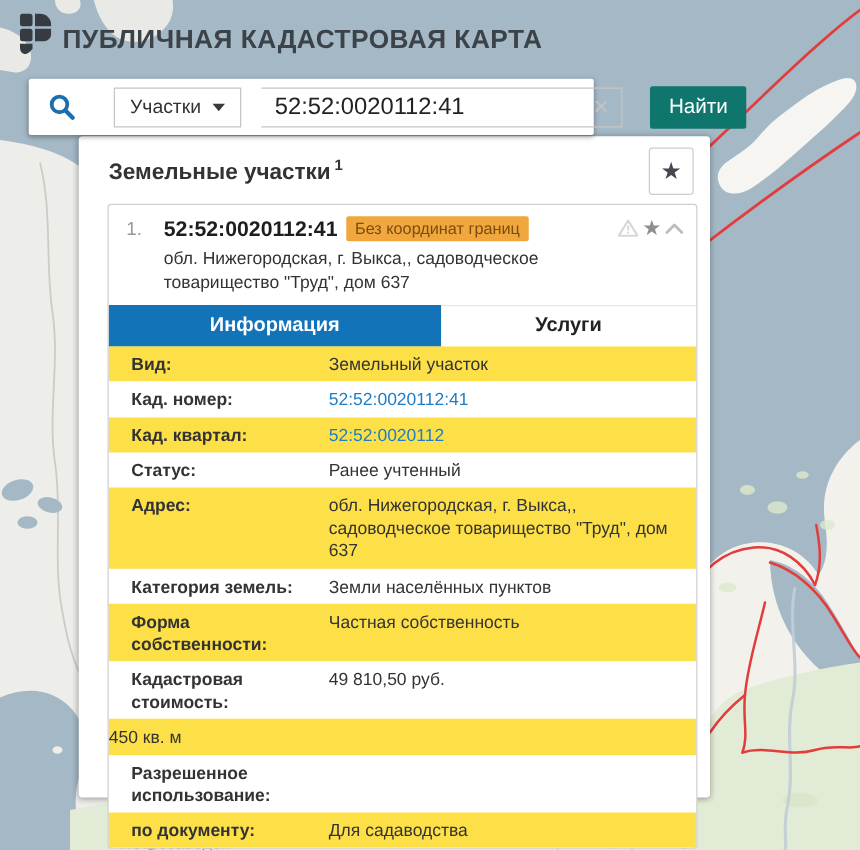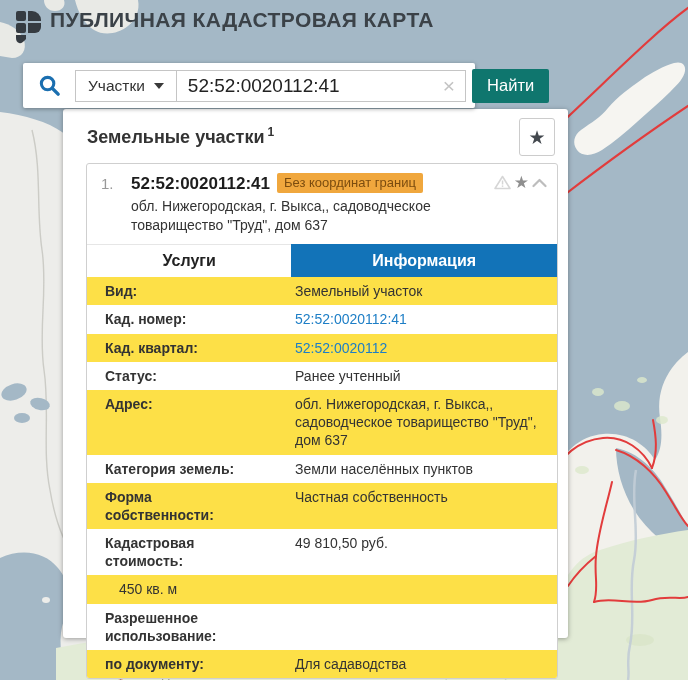--- a/index.html
+++ b/index.html
@@ -8,27 +8,27 @@
     font-family:"Liberation Sans","DejaVu Sans",sans-serif;
     background:#a4b8c6;
   }
   
   #map{position:absolute;left:0;top:0;width:688px;height:680px;}
   .map-label{
     position:absolute;font-size:13px;color:#8a8a8a;white-space:nowrap;
     letter-spacing:.3px;
   }
   
-  .app-header{position:absolute;left:14px;top:8px;display:flex;align-items:flex-start;z-index:5;}
+  .app-header{position:absolute;left:14px;top:8px;display:flex;align-items:flex-end;z-index:5;}
   .app-title{font-size:21px;font-weight:bold;color:#3b4248;margin-left:9px;letter-spacing:.4px;}
   
   .search-bar{
     position:absolute;left:23px;top:63px;width:452px;height:45px;background:#fff;
     border-radius:2px;box-shadow:0 1px 4px rgba(0,0,0,.35);
-    display:flex;align-items:center;z-index:6;box-sizing:border-box;padding:0 6px 0 0;
+    display:flex;align-items:center;z-index:6;box-sizing:border-box;padding:0 6px 0 0;gap:16px;
   }
   .search-icon-wrap{width:52px;display:flex;justify-content:center;flex-shrink:0;cursor:pointer;}
   .search-select{
     height:32px;border:1px solid #c5c5c5;background:#fff;display:flex;align-items:center;
     padding:0 12px;font-size:15.5px;color:#333;gap:9px;cursor:pointer;flex-shrink:0;box-sizing:border-box;
   }
   .caret-down{width:0;height:0;border-left:5px solid transparent;border-right:5px solid transparent;border-top:6px solid #3a3a3a;}
   .search-input-wrap{
     height:32px;border:1px solid #c5c5c5;border-left:none;flex:1;display:flex;align-items:center;box-sizing:border-box;
   }
@@ -71,21 +71,21 @@
   
   .tabs{display:flex;}
   .tab{height:33px;display:flex;align-items:center;justify-content:center;font-weight:bold;font-size:16px;box-sizing:border-box;cursor:pointer;}
   .tab.active{width:56.5%;background:#1273b8;color:#fff;}
   .tab.inactive{width:43.5%;background:#fff;color:#222;border-top:1px solid #e6e6e6;}
   
   .info-table{font-size:14px;color:#333;}
   .info-row{display:flex;line-height:1.3;}
   .info-row.alt{background:#fde047;}
   .info-label{width:176px;flex-shrink:0;padding:5px 8px 5px 18px;font-weight:bold;box-sizing:border-box;}
-  .info-value{flex:1;padding:5px 12px 5px 0;margin-left:32px;}
+  .info-value{flex:1;padding:5px 12px 5px 0;}
   .info-value.link{color:#1d7ec6;cursor:pointer;}
 </style>
 </head>
 <body>
 
 <svg id="map" viewBox="0 0 688 680" xmlns="http://www.w3.org/2000/svg">
   <rect x="0" y="0" width="688" height="680" fill="#a4b8c6"></rect>
 
   <g>
     <path d="M75,0 L138,0 C140,10 136,20 128,26 C118,34 104,36 94,30 C84,24 78,12 75,0 Z" fill="#e9eae6"></path>
@@ -212,22 +212,22 @@
         <span class="icon-star-grey">★</span>
         <span style="display:inline-flex;">
           <svg width="15" height="10" viewBox="0 0 15 10">
               <polyline points="1.5,8 7.5,2 13.5,8" fill="none" stroke="#bdbdbd" stroke-width="2.2" stroke-linecap="round" stroke-linejoin="round"></polyline>
             </svg>
         </span>
       </div>
     </div>
 
     <div class="tabs">
+      <div class="tab active">Информация</div>
       <div class="tab inactive">Услуги</div>
-      <div class="tab active">Информация</div>
     </div>
 
     <div class="info-table">
         <div class="info-row alt">
           <div class="info-label">Вид:</div>
           <div class="info-value">Земельный участок</div>
         </div>
         <div class="info-row">
           <div class="info-label">Кад. номер:</div>
           <div class="info-value link">52:52:0020112:41</div>

